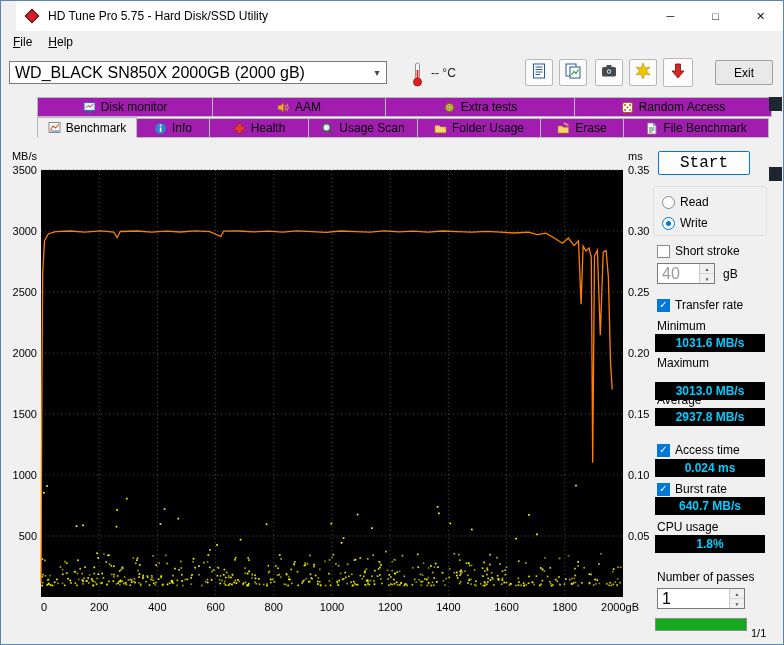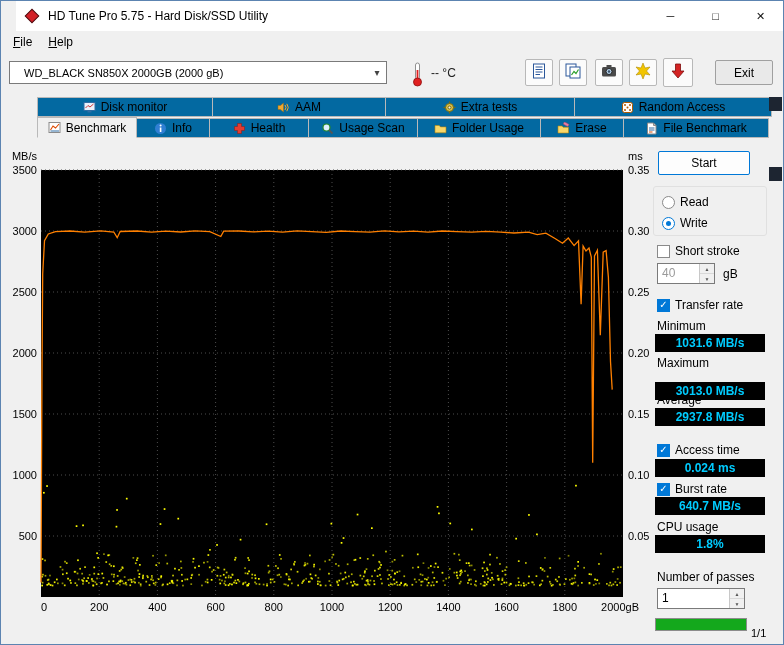--- a/index.html
+++ b/index.html
@@ -14,56 +14,56 @@
   .win-btn { width:45px; height:100%; display:flex; align-items:center; justify-content:center; font-size:11px; color:#111; }
 
   
   .menubar { height:22px; background:#f0f0f0; display:flex; align-items:center; padding-left:4px; }
   .menu-item { display:inline-block; font-size:12px; padding:3px 8px; }
   .menu-item::first-letter { text-decoration:underline; }
 
   
   .toolbar { position:relative; height:44px; background:#f0f0f0; }
   .combo { position:absolute; left:8px; top:8px; width:378px; height:23px; background:#fff; border:1px solid #7a7a7a; display:flex; align-items:center; }
-  .combo-text { flex:1; padding-left:14px; font-size:11px; white-space:nowrap; overflow:hidden; }
+  .combo-text { flex:1; padding-left:5px; font-size:16px; white-space:nowrap; overflow:hidden; }
   .combo-arrow { width:18px; text-align:center; font-size:10px; color:#444; }
   .thermo { position:absolute; left:410px; top:8px; }
   .temp-text { position:absolute; left:430px; top:13px; font-size:12px; color:#222; }
   .tool-btn { position:absolute; top:6px; width:28px; height:27px; background:#fbfbfb; border:1px solid #b8b8b8; border-radius:2px; display:flex; align-items:center; justify-content:center; padding:0; }
   .exit-btn { position:absolute; left:714px; top:7px; width:58px; height:25px; background:#e9e9e9; border:1px solid #a0a0a0; border-radius:2px; font-size:12px; color:#000; }
 
   
   .tabrow { display:flex; align-items:flex-end; padding-left:36px; background:#f0f0f0; }
   .tabrow1 { height:20px; }
   .tabrow2 { height:21px; }
-  .tab { display:flex; align-items:center; justify-content:center; gap:5px; font-size:12px; color:#000; height:20px; border:1px solid #b9b9b9; margin-right:-1px; background:#0369a1; }
+  .tab { display:flex; align-items:center; justify-content:center; gap:5px; font-size:12px; color:#000; height:20px; border:1px solid #b9b9b9; margin-right:-1px; background:#a21caf; }
   .tab.active { background:#f0f0f0; height:21px; border-bottom:1px solid #f0f0f0; position:relative; z-index:2; }
   .tab-icon { display:inline-flex; }
 
   
   .content { position:relative; width:782px; height:508px; background:#f0f0f0; }
   .chart-zone { position:absolute; left:0; top:0; width:648px; height:508px; }
   #chart-svg { position:absolute; left:0; top:0; }
   #chart-svg text { font-family:"Liberation Sans",sans-serif; font-size:11px; fill:#000; }
 
   
   .side-panel { position:absolute; left:648px; top:0; width:134px; height:508px; font-size:12px; }
-  .start-btn { position:absolute; left:9px; top:13px; width:92px; height:24px; background:#fdfdfd; border:1px solid #0078d7; border-radius:2px; font-size:12px; color:#000; }
+  .start-btn { position:absolute; left:9px; top:13px; width:92px; height:24px; background:#fdfdfd; border:1px solid #0078d7; border-radius:2px; font-size:16px; color:#000;font-family:Liberation Mono, monospace; }
   .radio-group { position:absolute; left:4px; top:48px; width:114px; height:50px; border:1px solid #e0e0e0; border-radius:3px; }
   .radio-row, .check-row { position:absolute; display:flex; align-items:center; gap:5px; white-space:nowrap; }
   .radio { width:13px; height:13px; border-radius:50%; border:1px solid #8a8a8a; background:#fff; position:relative; flex:0 0 13px; }
   .radio.checked { border-color:#0078d7; }
   .radio.checked::after { content:""; position:absolute; left:3px; top:3px; width:5px; height:5px; border-radius:50%; background:#0078d7; }
   .checkbox { width:13px; height:13px; border:1px solid #8a8a8a; background:#fff; display:inline-flex; align-items:center; justify-content:center; flex:0 0 13px; }
   .checkbox.checked { background:#0078d7; border-color:#0078d7; }
   .checkmark { color:#fff; font-size:10px; line-height:1; }
   .panel-label { position:absolute; left:8px; color:#000; }
   .value-box { position:absolute; left:6px; width:110px; height:18px; background:#000; color:#00ccff; font-weight:bold; font-size:12px; line-height:18px; text-align:center; }
   .spinner { position:absolute; height:21px; background:#fff; border:1px solid #7a7a7a; display:flex; }
-  .spin-value { flex:1; font-size:12px; padding-left:4px; line-height:19px; color:#000; }
+  .spin-value { flex:1; font-size:16px; padding-left:4px; line-height:19px; color:#000; }
   .spinner.disabled .spin-value { color:#9a9a9a; }
   .spin-btns { width:15px; border-left:1px solid #c8c8c8; display:flex; flex-direction:column; }
   .spin-up,.spin-down { flex:1; display:flex; align-items:center; justify-content:center; font-size:5px; color:#555; background:#f0f0f0; }
   .spin-up { border-bottom:1px solid #d8d8d8; }
   .progress-bar { position:absolute; left:6px; top:480px; width:92px; height:13px; border:1px solid #8c8c8c; background:#e6e6e6; }
   .progress-fill { height:100%; background:#14a81c; }
   .progress-label { position:absolute; left:102px; top:489px; font-size:11px; }
   .edge-sq { position:absolute; right:1px; width:13px; height:14px; background:#1d2531; }
 </style>
 </head>

